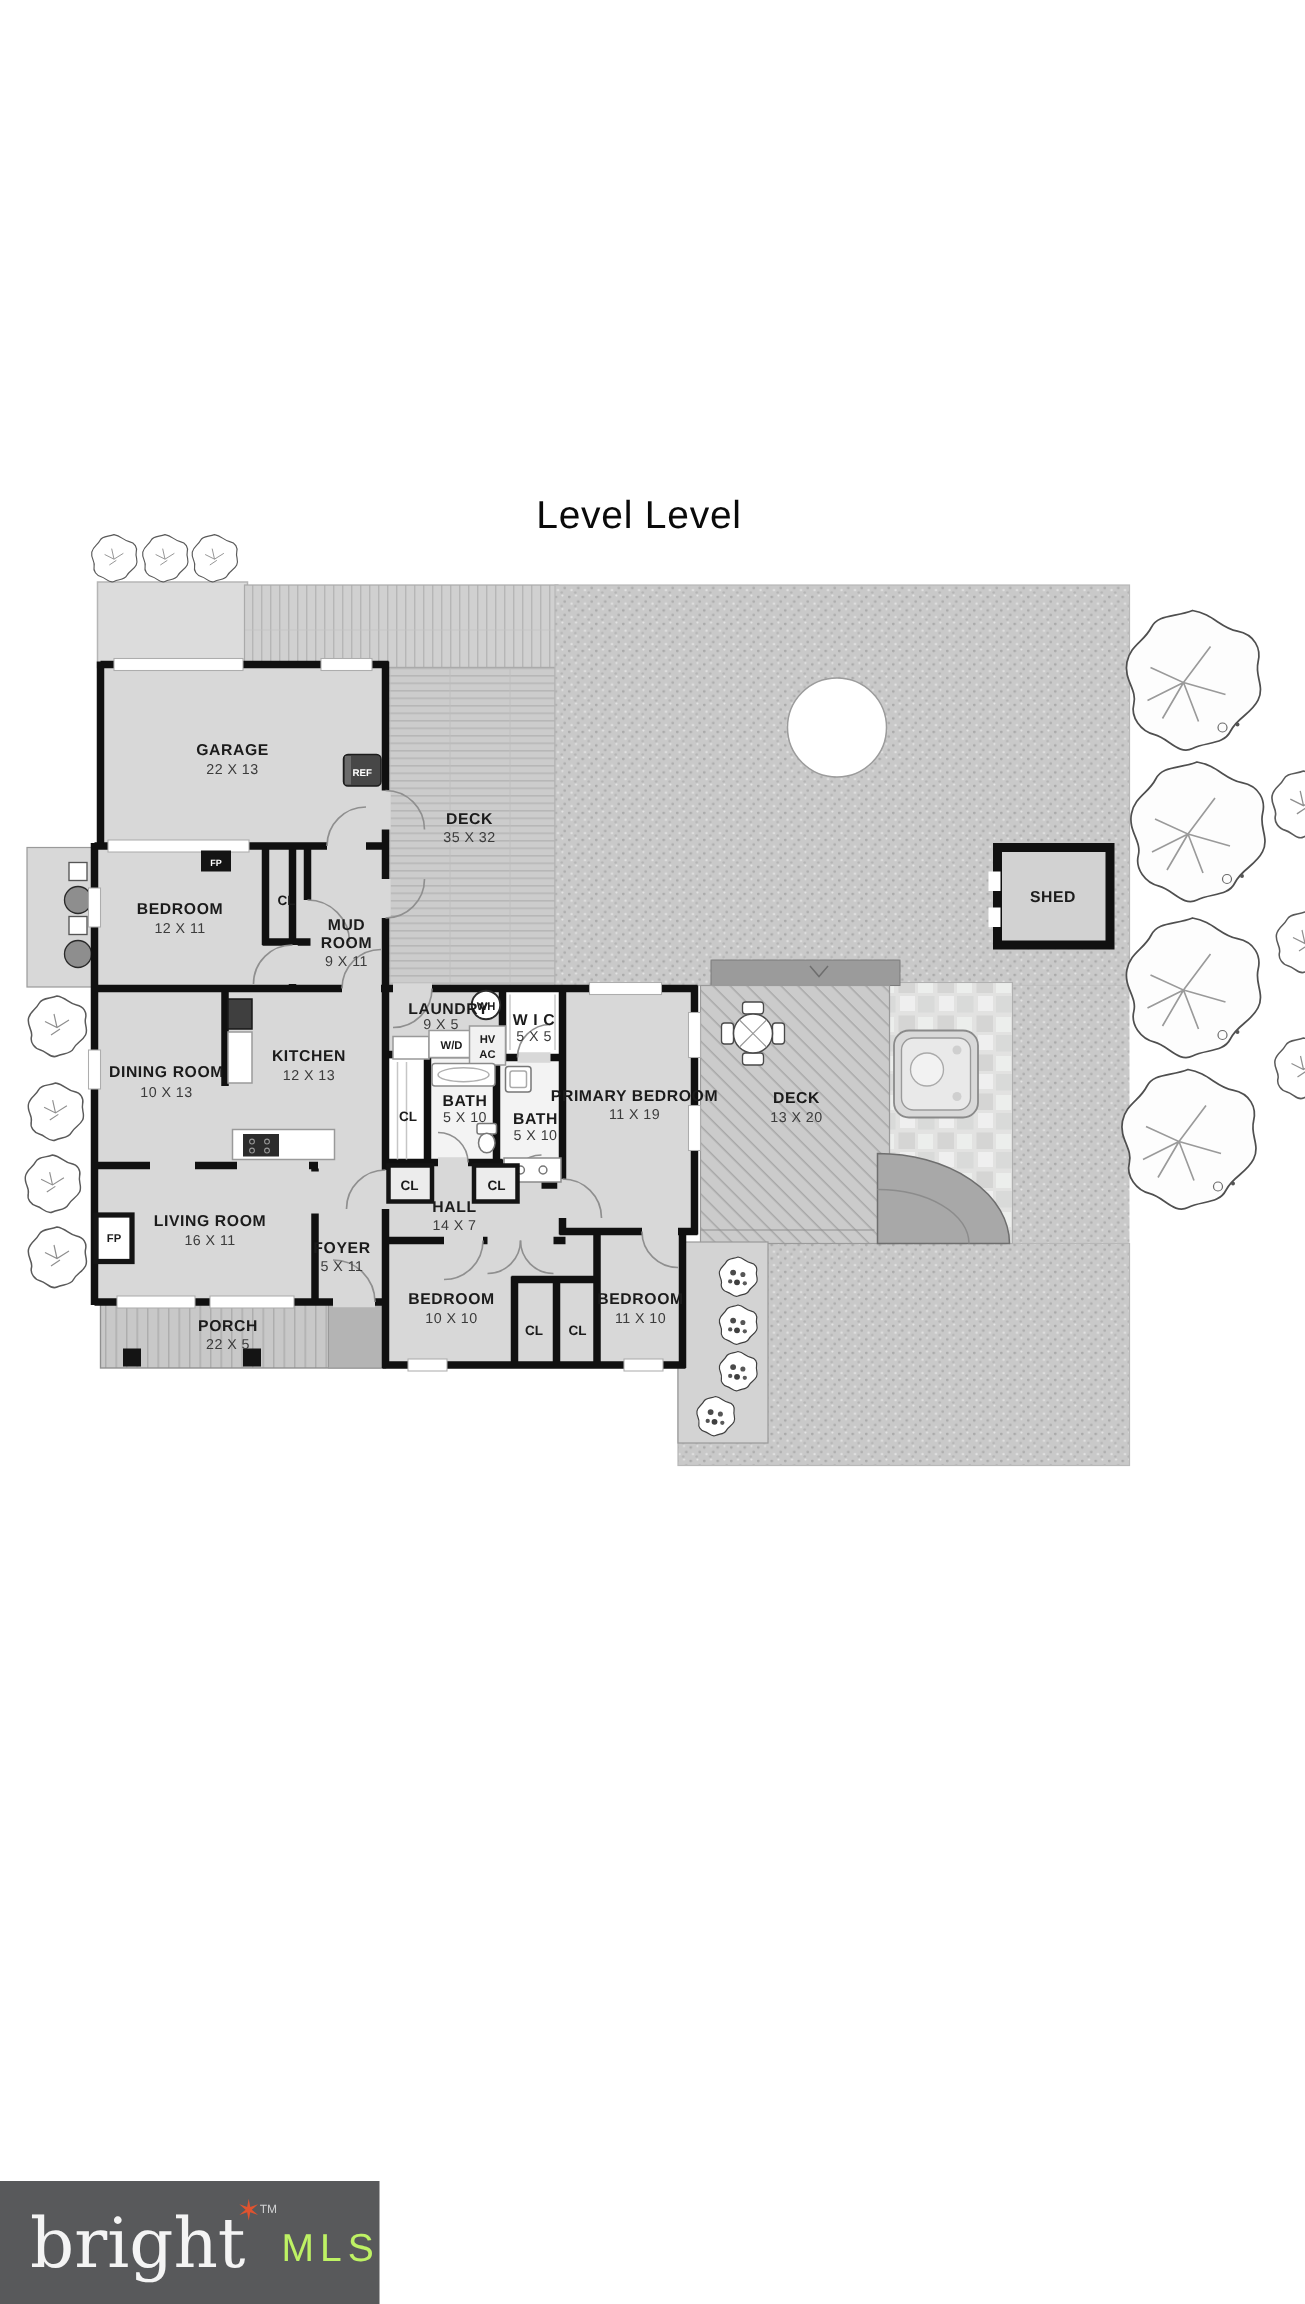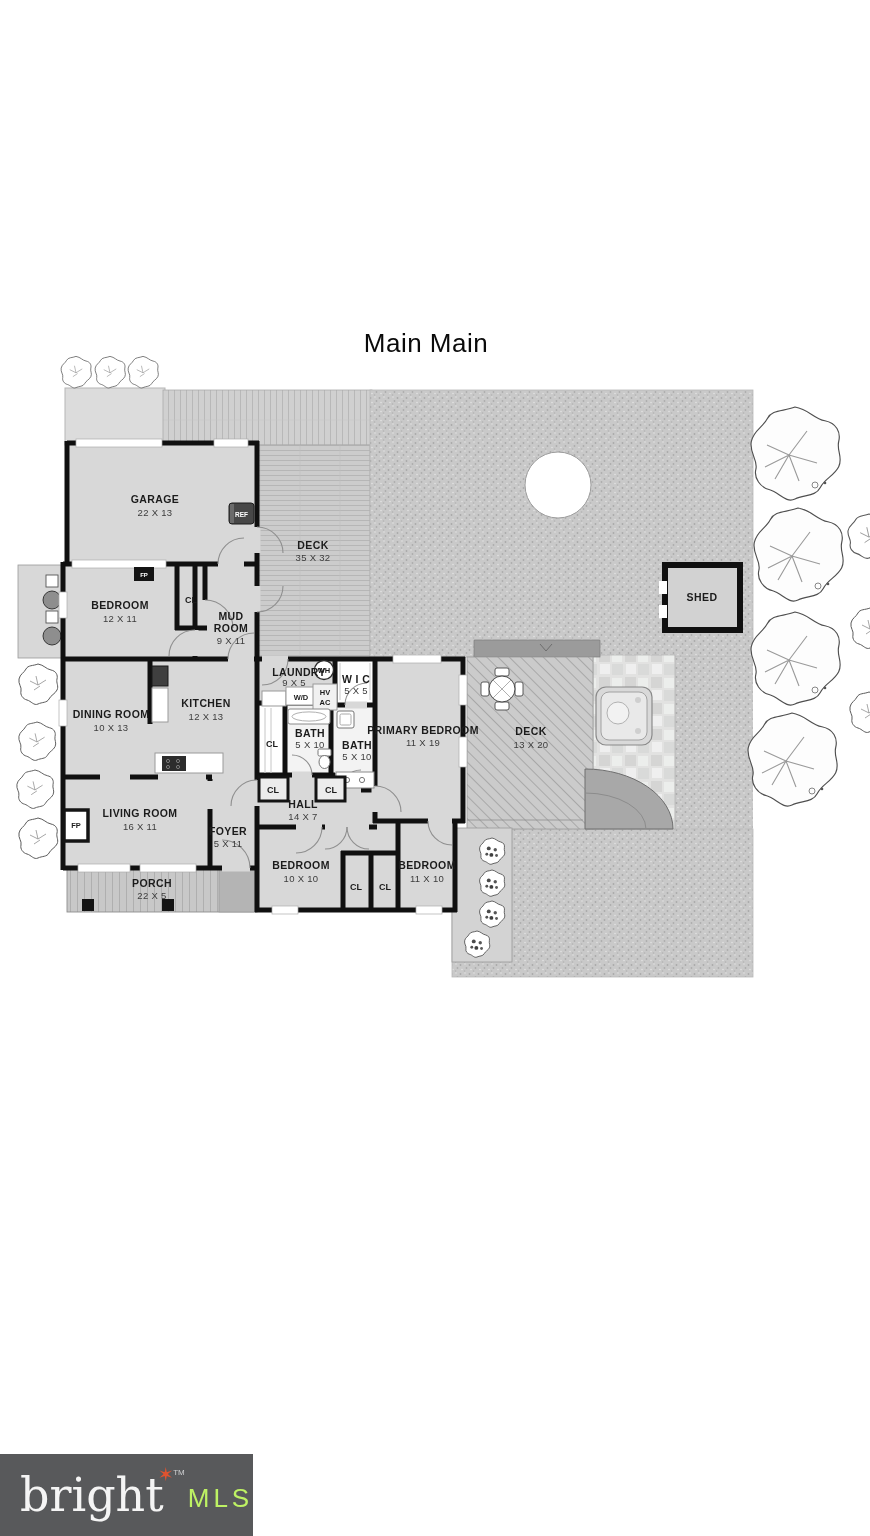--- a/index.html
+++ b/index.html
@@ -22,21 +22,21 @@
   .logo-tm{position:absolute;right:-15px;top:-3px;font-size:8px;color:#cfd0d1;
            font-family:"Liberation Sans",sans-serif;}
   .logo-mls{font-family:"Liberation Sans",sans-serif;font-size:26px;color:#bef264;
             letter-spacing:4px;margin-left:18px;padding-top:6px;}
 </style>
 </head>
 <body>
 
 <div class="page">
 
-  <div class="plan-title">Main Main</div>
+  <div class="plan-title">Level Level</div>
 
   <svg width="870" height="1000" viewBox="0 0 870 1000">
     <defs>
       <pattern id="pg" width="9" height="9" patternUnits="userSpaceOnUse">
         <rect width="9" height="9" fill="#c9c9c9"></rect>
         <circle cx="1.5" cy="2" r="0.9" fill="#a9a9a9"></circle>
           <circle cx="6" cy="1" r="0.7" fill="#e6e6e6"></circle>
         <circle cx="7.5" cy="5" r="0.9" fill="#adadad"></circle>
           <circle cx="3" cy="6.5" r="0.8" fill="#e2e2e2"></circle>
         <circle cx="5.5" cy="8" r="0.8" fill="#b3b3b3"></circle>

